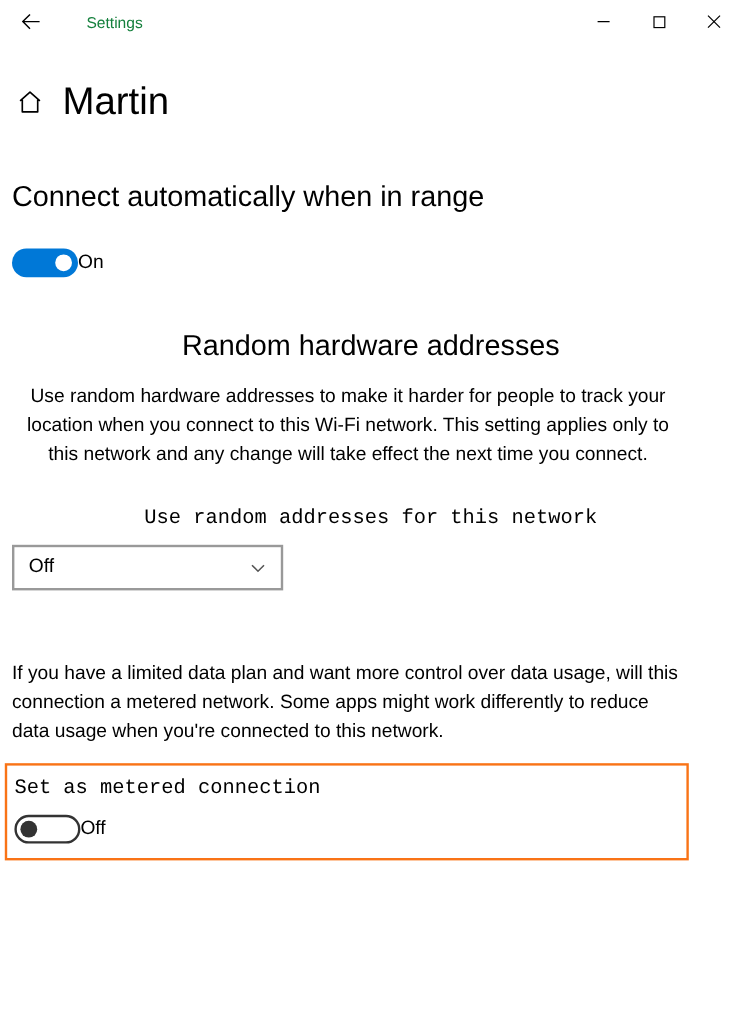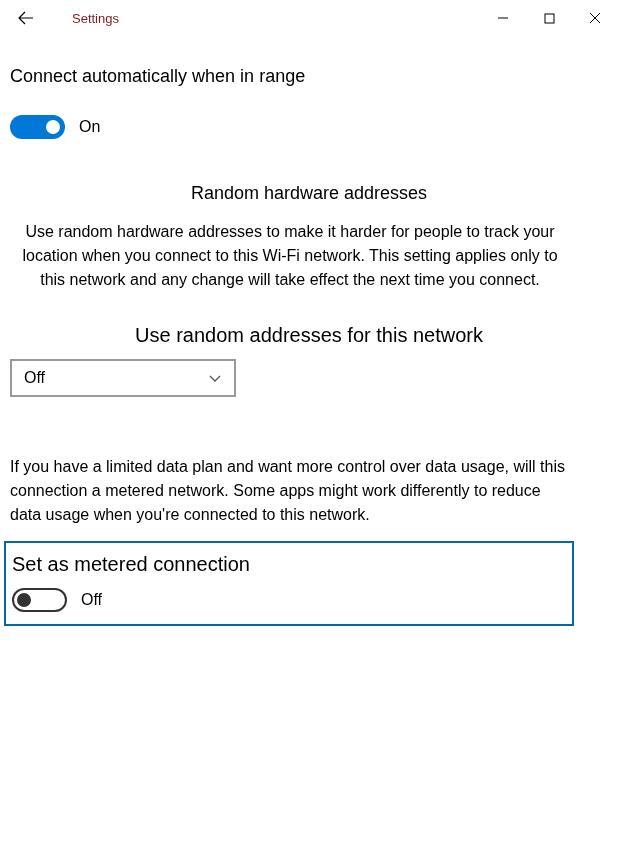--- a/index.html
+++ b/index.html
@@ -21,21 +21,21 @@
       width: 24px;
       height: 24px;
       display: flex;
       align-items: center;
       justify-content: center;
       cursor: pointer;
     }
     .title-text {
       font-size: 13px;
       margin-left: 34px;
-      color: #7f1d1d;
+      color: #15803d;
     }
     .win-controls {
       margin-left: auto;
       display: flex;
       height: 100%;
     }
     .win-btn {
       width: 46px;
       height: 100%;
       display: flex;
@@ -51,29 +51,28 @@
       align-items: center;
       gap: 16px;
       margin-bottom: 48px;
       padding-left: 4px;
     }
     .page-title {
       font-size: 32px;
       font-weight: 400;
     }
     .section-heading {
-      font-size: 18px;
+      font-size: 24px;
       font-weight: 400;
       margin-bottom: 28px;
     }
     .section-heading.sm-gap { margin-bottom: 16px; }
     .toggle-row {
       display: flex;
       align-items: center;
-      gap: 14px;
       margin-bottom: 44px;
     }
     .toggle {
       width: 55px;
       height: 24px;
       border-radius: 12px;
       position: relative;
       cursor: pointer;
     }
     .toggle.on { background: #0078d7; }
@@ -92,37 +91,38 @@
     .toggle.on .toggle-knob { background: #fff; right: 5px; }
     .toggle.off .toggle-knob { background: #333; left: 3px; }
     .toggle-label { font-size: 16px; }
     .desc-text {
       font-size: 16px;
       line-height: 1.5;
       margin-bottom: 32px;
       max-width: 560px;
     }
     .field-label {
-      font-size: 20px;
+      font-size: 17px;
       margin-bottom: 12px;
+      font-family: Liberation Mono, monospace;
     }
     .dropdown {
       width: 226px;
       height: 38px;
       border: 2px solid #999;
       display: flex;
       align-items: center;
       padding: 0 12px;
       cursor: pointer;
       margin-bottom: 58px;
       justify-content: space-between;
     }
     .dropdown-value { font-size: 16px; }
     .highlight-box {
-      border: 2px solid #0369a1;
+      border: 2px solid #f97316;
       padding: 10px 0 12px 0;
       margin-left: -6px;
       margin-right: 34px;
     }
     .highlight-box .field-label { padding-left: 6px; }
     .highlight-box .toggle-row { padding-left: 6px; margin-bottom: 0; }
     .sec-random { margin-top: 6px; text-align: center; }
   </style>
 </head>
 <body>
@@ -149,20 +149,26 @@
       <svg width="12" height="12" viewBox="0 0 12 12">
         <line x1="1" y1="1" x2="11" y2="11" stroke="#000" stroke-width="1"></line>
         <line x1="11" y1="1" x2="1" y2="11" stroke="#000" stroke-width="1"></line>
       </svg>
     </div>
   </div>
 </div>
 
 <div class="content">
 
+  <div class="page-title-row">
+    <svg width="22" height="22" viewBox="0 0 24 24">
+      <path d="M3 11 L12 3 L21 11 M5 10 V21 H19 V10" stroke="#000" stroke-width="1.5" fill="none" stroke-linejoin="round"></path>
+    </svg>
+    <div class="page-title">Martin</div>
+  </div>
 
   <div class="section-heading">Connect automatically when in range</div>
   <div class="toggle-row">
     <div class="toggle on">
       <div class="toggle-knob"></div>
     </div>
     <div class="toggle-label">On</div>
   </div>
 
   <div class="sec-random">

